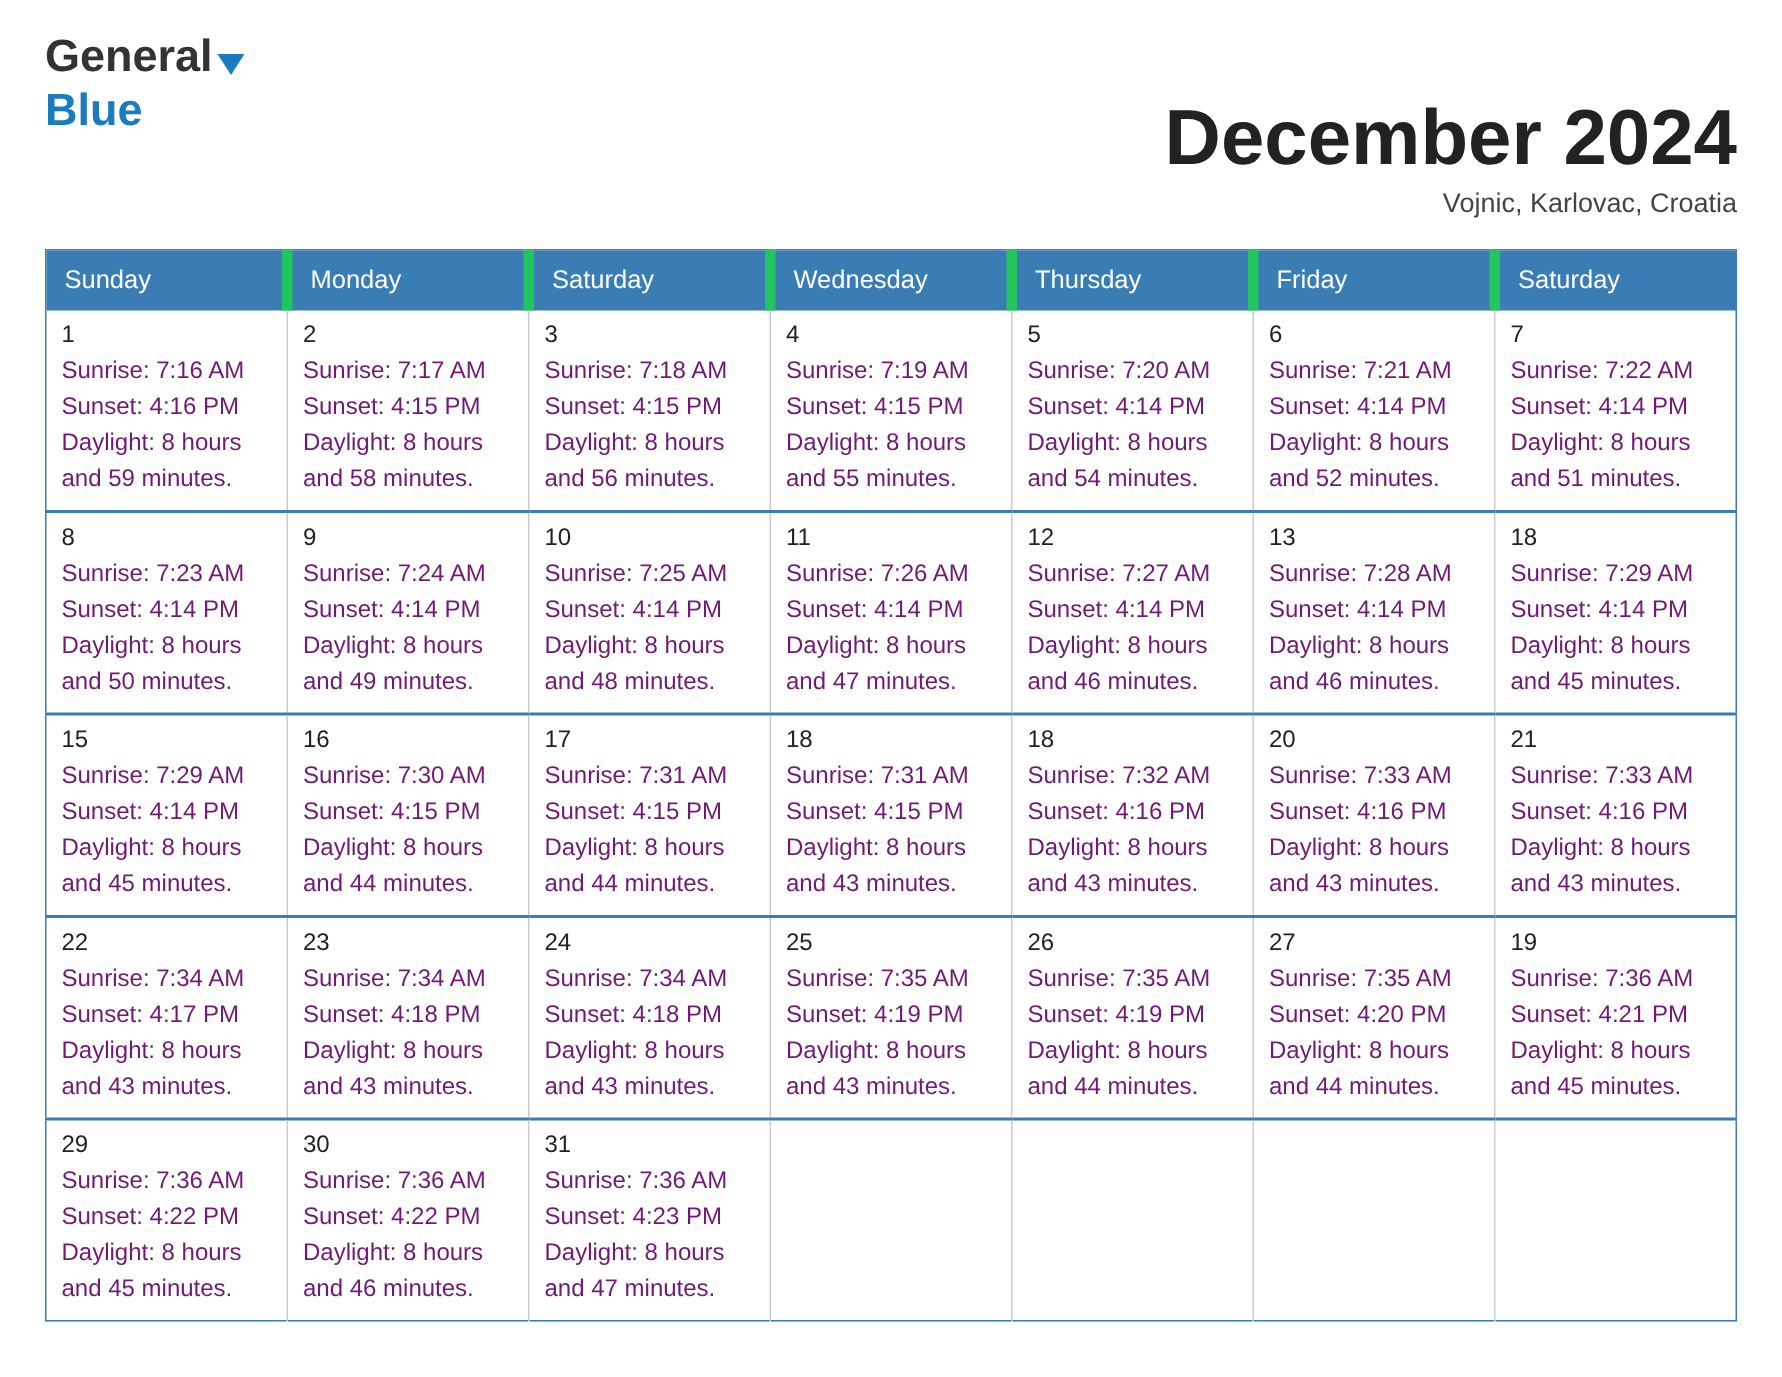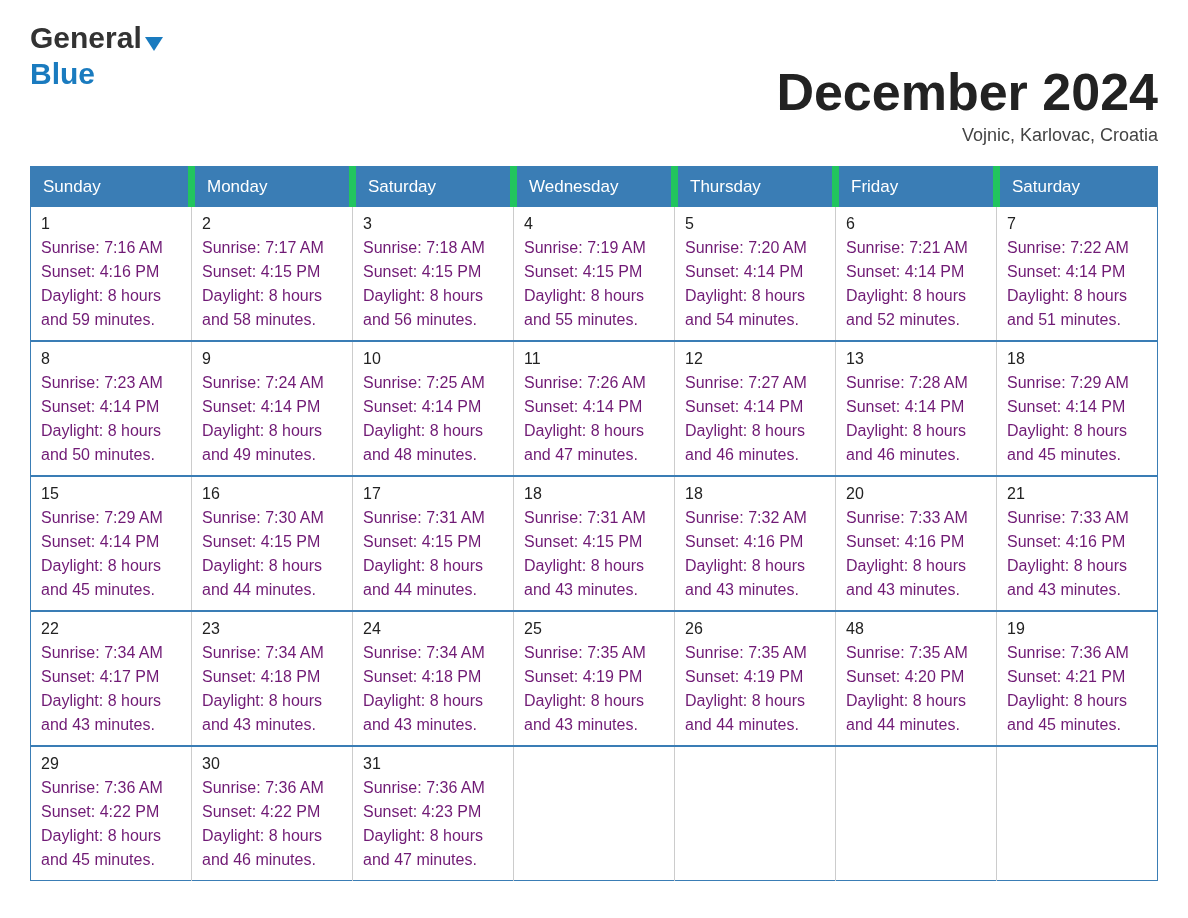--- a/index.html
+++ b/index.html
@@ -139,21 +139,21 @@
         <td><span class="day-num">18</span><span class="day-info">Sunrise: 7:32 AM<br>Sunset: 4:16 PM<br>Daylight: 8 hours and 43 minutes.</span></td>
         <td><span class="day-num">20</span><span class="day-info">Sunrise: 7:33 AM<br>Sunset: 4:16 PM<br>Daylight: 8 hours and 43 minutes.</span></td>
         <td><span class="day-num">21</span><span class="day-info">Sunrise: 7:33 AM<br>Sunset: 4:16 PM<br>Daylight: 8 hours and 43 minutes.</span></td>
       </tr>
       <tr>
         <td><span class="day-num">22</span><span class="day-info">Sunrise: 7:34 AM<br>Sunset: 4:17 PM<br>Daylight: 8 hours and 43 minutes.</span></td>
         <td><span class="day-num">23</span><span class="day-info">Sunrise: 7:34 AM<br>Sunset: 4:18 PM<br>Daylight: 8 hours and 43 minutes.</span></td>
         <td><span class="day-num">24</span><span class="day-info">Sunrise: 7:34 AM<br>Sunset: 4:18 PM<br>Daylight: 8 hours and 43 minutes.</span></td>
         <td><span class="day-num">25</span><span class="day-info">Sunrise: 7:35 AM<br>Sunset: 4:19 PM<br>Daylight: 8 hours and 43 minutes.</span></td>
         <td><span class="day-num">26</span><span class="day-info">Sunrise: 7:35 AM<br>Sunset: 4:19 PM<br>Daylight: 8 hours and 44 minutes.</span></td>
-        <td><span class="day-num">48</span><span class="day-info">Sunrise: 7:35 AM<br>Sunset: 4:20 PM<br>Daylight: 8 hours and 44 minutes.</span></td>
+        <td><span class="day-num">27</span><span class="day-info">Sunrise: 7:35 AM<br>Sunset: 4:20 PM<br>Daylight: 8 hours and 44 minutes.</span></td>
         <td><span class="day-num">19</span><span class="day-info">Sunrise: 7:36 AM<br>Sunset: 4:21 PM<br>Daylight: 8 hours and 45 minutes.</span></td>
       </tr>
       <tr>
         <td><span class="day-num">29</span><span class="day-info">Sunrise: 7:36 AM<br>Sunset: 4:22 PM<br>Daylight: 8 hours and 45 minutes.</span></td>
         <td><span class="day-num">30</span><span class="day-info">Sunrise: 7:36 AM<br>Sunset: 4:22 PM<br>Daylight: 8 hours and 46 minutes.</span></td>
         <td><span class="day-num">31</span><span class="day-info">Sunrise: 7:36 AM<br>Sunset: 4:23 PM<br>Daylight: 8 hours and 47 minutes.</span></td>
         <td class="empty-cell"></td>
         <td class="empty-cell"></td>
         <td class="empty-cell"></td>
         <td class="empty-cell"></td>

